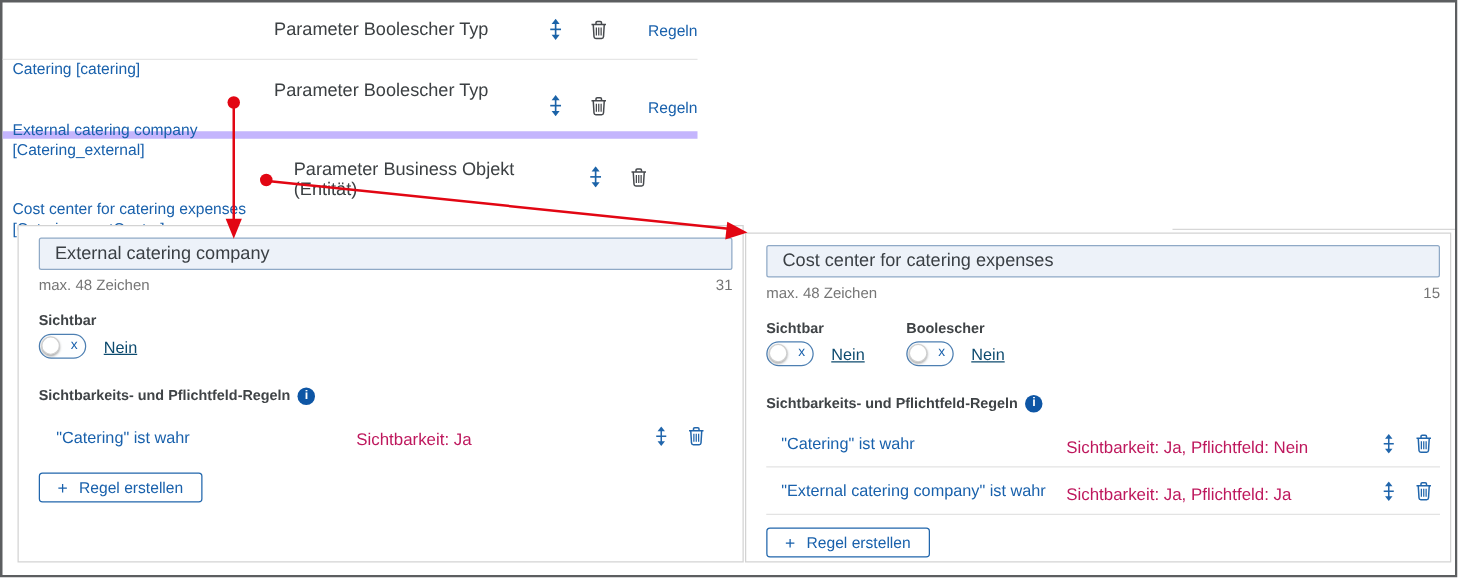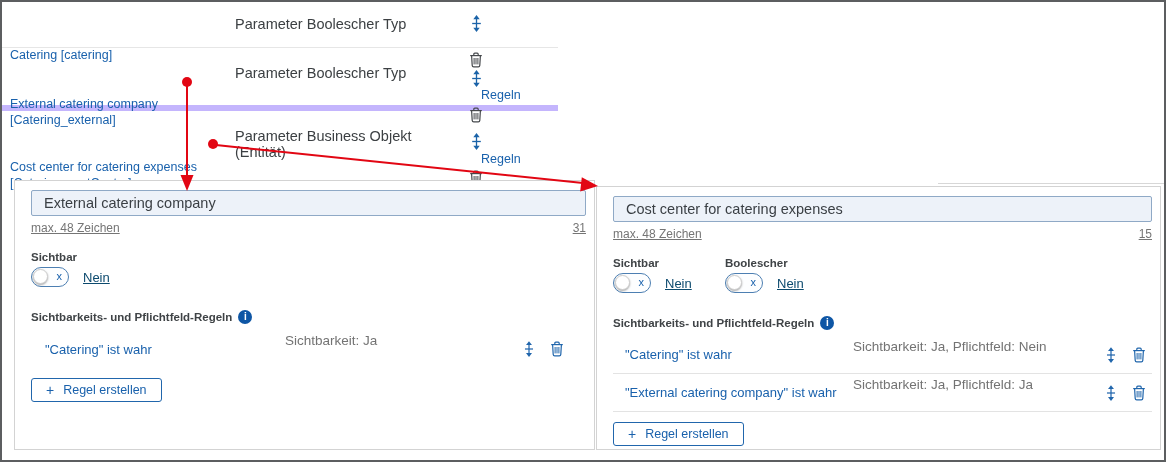--- a/index.html
+++ b/index.html
@@ -14,40 +14,40 @@
   
   .top-section { position:absolute; left:0; top:0; width:556px; }
   .param-row { display:flex; align-items:flex-start; padding-left:8px; }
   .param-row.r1 { height:46px; padding-top:13px; border-bottom:1px solid #e6e6e6; }
   .param-row.r2 { height:63px; padding-top:16px; border-bottom:6px solid #c4b5fd; }
   .param-row.r3 { height:63px; padding-top:16px; }
   .param-label {
     width:225px; font-size:12.5px; line-height:16px; color:#1961ac; cursor:pointer;margin-top:32px;
   }
   .param-type { width:228px; font-size:14.5px; color:#3c4043; padding-top:1px; }
-  .row-icons { display:flex; align-items:flex-start; gap:20px; padding-left:6px;flex-direction:column; }
+  .row-icons { display:flex; align-items:flex-end; gap:20px; padding-left:6px; }
   .r2 .row-icons, .r3 .row-icons { margin-top:6px; }
   .icon-btn { cursor:pointer; display:inline-flex; }
   .rules-link { font-size:12.5px; color:#1961ac; margin-left:12px; cursor:pointer; }
   .r2 .rules-link { margin-top:9px; }
 
   
   .panel { position:absolute; background:#fff; border:1px solid #d3d3d3; }
   .panel-left  { left:12px;  top:178px; width:581px; height:270px; }
   .panel-right { left:594px; top:184px; width:565px; height:264px; }
   .panel-inner { padding:0 8px 0 16px; }
 
   .name-input {
     display:block; width:100%; height:26px; margin-top:9px;
     background:#edf2f9; border:1px solid #8fa9c6; border-radius:2px;
     font-family:"Liberation Sans", sans-serif;
     font-size:14.5px; color:#3a3f44; padding:0 0 0 12px; outline:none;
   }
   .hint-row { display:flex; justify-content:space-between; margin-top:5px;
-    font-size:12px; color:#757575;text-decoration:underline; }
+    font-size:12px; color:#757575; }
 
   .toggle-groups { display:flex; }
   .toggle-group { width:112px; }
   .toggle-label { margin-top:16px; font-size:11.5px; font-weight:bold; color:#3f4346; }
   .toggle-row { display:flex; align-items:center; gap:14px; margin-top:4px; height:20px; }
   .switch {
     position:relative; width:38px; height:20px; border:1.5px solid #4d7fb2;
     border-radius:10px; background:#fdfeff; cursor:pointer; flex:0 0 auto;
   }
   .switch .knob {
@@ -69,21 +69,21 @@
   }
 
   .rules-list { margin-top:6px; }
   .rule-row { display:flex; align-items:center; height:38px; }
   .panel-left  .rule-row { padding-left:14px; padding-right:22px; }
   .panel-right .rule-row { padding-left:12px; padding-right:6px; }
   .panel-right .rule-row.divided { border-bottom:1px solid #e3e3e3; }
   .rule-cond { font-size:13px; color:#1961ac; cursor:pointer; }
   .panel-left  .rule-cond { width:240px; }
   .panel-right .rule-cond { width:228px; }
-  .rule-effect { flex:1; font-size:13.5px; color:#737373; align-self:flex-start; margin-top:3px; }
+  .rule-effect { flex:1; font-size:13.5px; color:#be185d; align-self:flex-start; margin-top:14px; }
   .rule-icons { display:flex; align-items:center; gap:14px; }
 
   .create-rule-btn {
     display:inline-flex; align-items:center; gap:9px; height:24px; padding:0 14px;
     border:1px solid #2166ac; border-radius:3px; background:#fff; color:#1961ac;
     font-family:"Liberation Sans", sans-serif; font-size:12.5px; cursor:pointer;
   }
   .panel-left .create-rule-btn { margin-top:10px; }
   .panel-right .create-rule-btn { margin-top:10px; }
   .create-rule-btn .plus { font-size:14px; line-height:1; }

